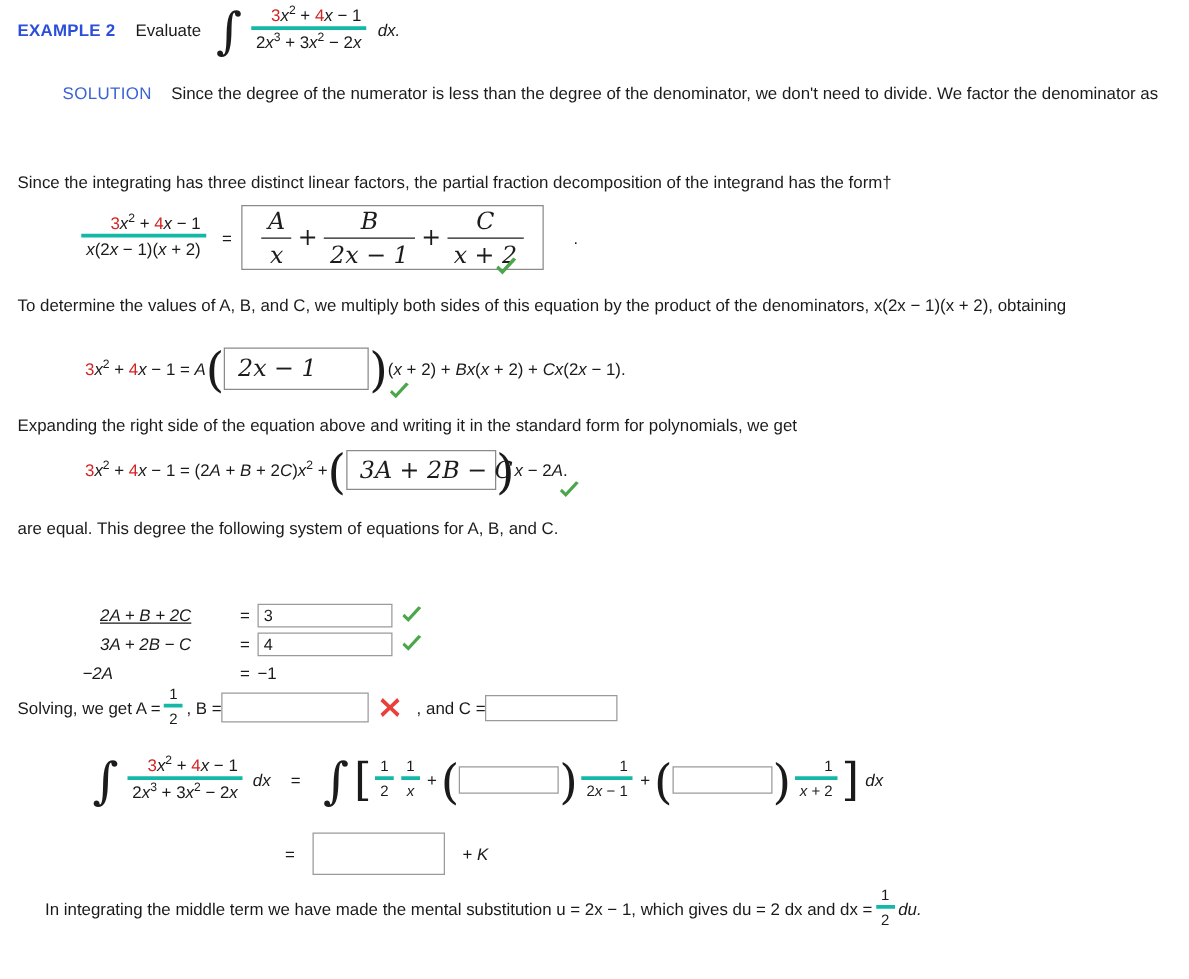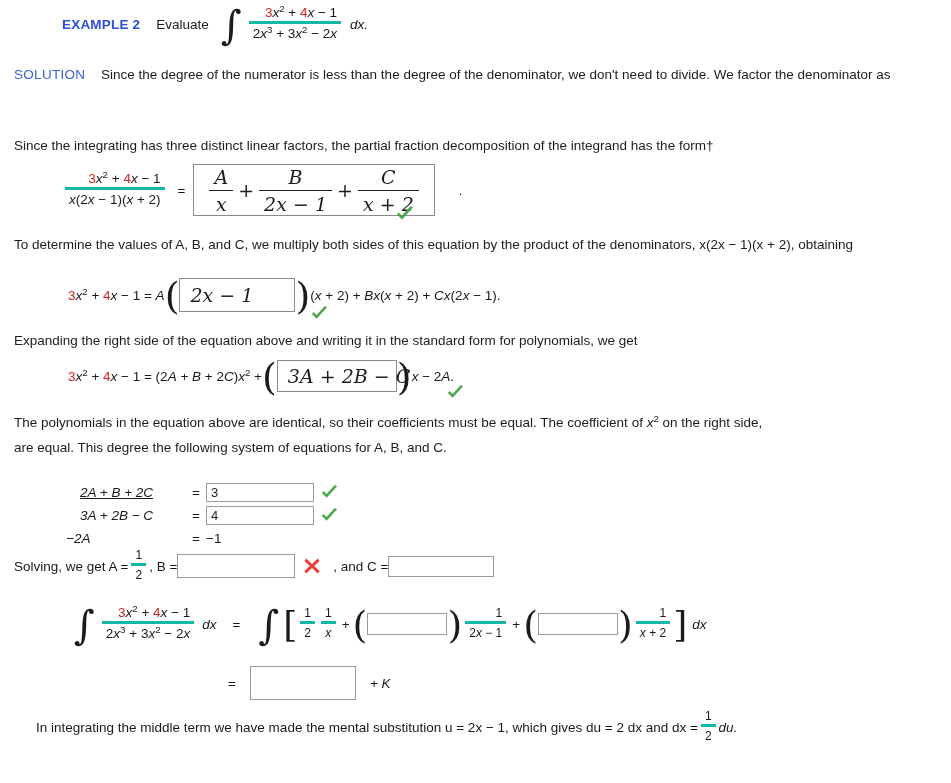--- a/index.html
+++ b/index.html
@@ -26,26 +26,26 @@
   p.txt {
     margin: 0;
     line-height: 25px;
     font-size: 13.5px;
     color: #1c1c1c;
   }
   .lbl {
     color: #2b4edb;
     font-weight: bold;
     letter-spacing: .2px;
-    margin-left: 48px;
   }
   .lbl-solution {
     color: #3a62d6;
     font-weight: normal;
     letter-spacing: .3px;
+    margin-left: 36px;
   }
   .red { color: #d32323; }
   .it { font-style: italic; }
   sup { font-size: .72em; vertical-align: super; line-height: 0; }
 
   
   .mathline {
     display: flex;
     align-items: center;
     font-size: 13.5px;
@@ -262,23 +262,20 @@
       <span><span class="it">x</span> − 2<span class="it">A</span>.</span>
     </div>
   </div>
   <span class="check" style="position:absolute; left:446px; top:384px;">
     <svg width="19" height="17" viewBox="0 0 20 18">
         <path d="M2 9.5 L7 14.5 L18 2.5 L15.6 1 L6.9 10.6 L3.6 7.4 Z" fill="#4ca64c"></path>
       </svg>
   </span>
 
   <div style="position:absolute; left:14px; top:410px; width:925px;">
-    <p class="txt">
-      <span>The polynomials in the equation above are identical, so their coefficients must be equal. The coefficient of </span><span class="it">x</span><sup>2</sup><span> on the right side,</span>
-    </p>
     <p class="txt">are equal. This degree the following system of equations for A, B, and C.</p>
   </div>
 
   <div style="position:absolute; left:80px; top:481px;">
 
     <div class="sysrow">
       <span class="it" style="display:inline-block; width:112px; text-align:left;text-decoration:underline;">2A +   B + 2C</span>
       <span style="display:inline-block; width:14px;">=</span>
       <input class="txtinput" style="width: 108px; height: 19px;" value="3">
       <span class="check" style="margin-left:6px;">

